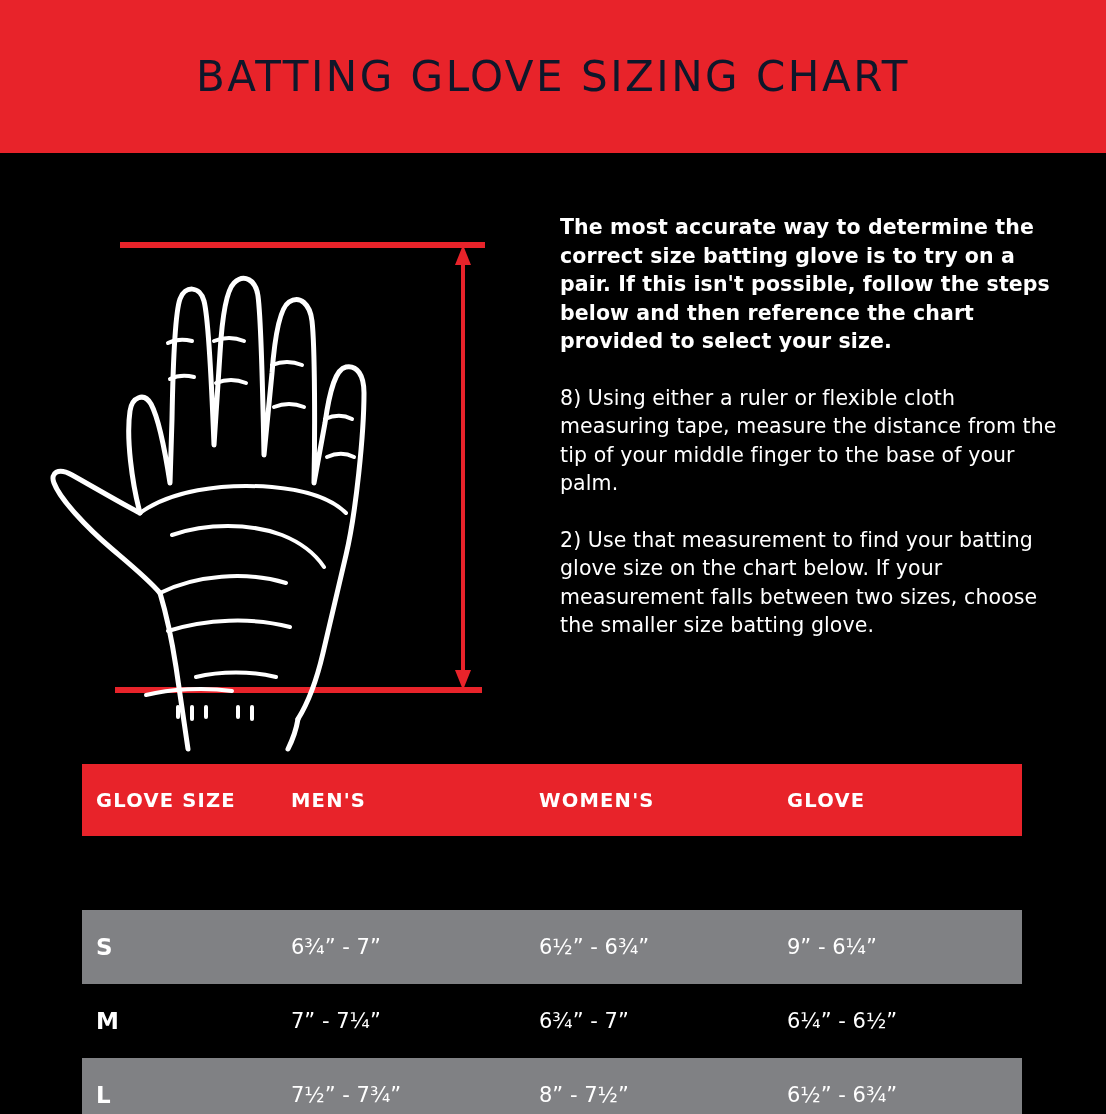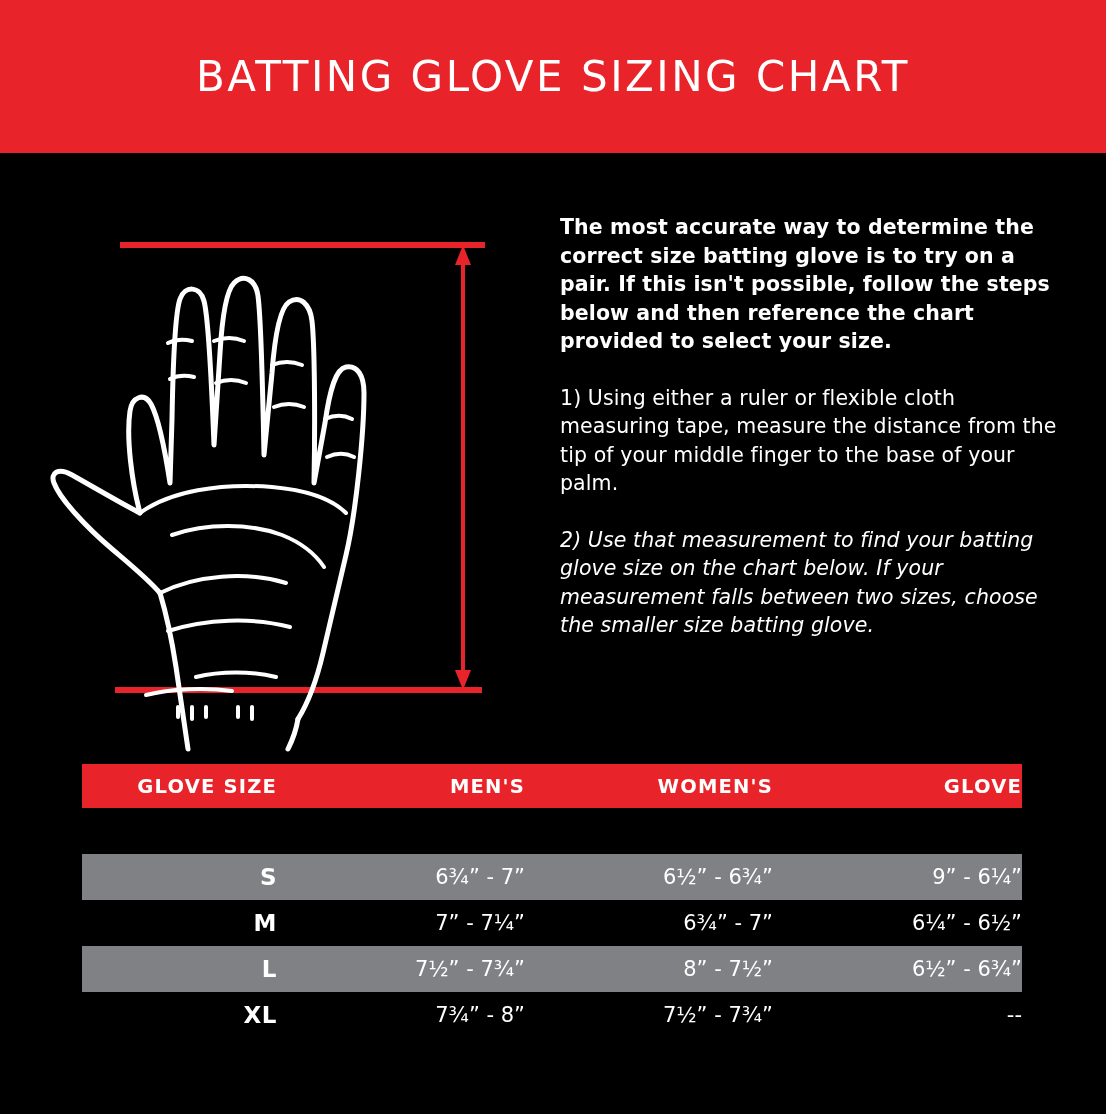--- a/index.html
+++ b/index.html
@@ -31,21 +31,21 @@
     background: #e8232a;
     display: flex;
     align-items: center;
     justify-content: center;
   }
   .header-title {
     font-family: "DejaVu Sans", sans-serif;
     font-size: 42px;
     letter-spacing: 2.5px;
     font-weight: 400;
-    color: #ffffff;
+    color: #0f172a;
     text-align: center;
     white-space: nowrap;
   }
 
   
   .content {
     position: absolute;
     left: 0;
     top: 153px;
     width: 1106px;
@@ -78,44 +78,43 @@
     font-size: 20.5px;
     line-height: 28.5px;
     color: #ffffff;
     letter-spacing: 0.1px;
   }
   .text-panel p.lead {
     font-weight: bold;
   }
   .text-panel p:last-child {
     margin-bottom: 0;
-    font-style: italic;
   }
 
   
   .table-wrap {
     position: absolute;
     left: 82px;
     top: 764px;
     width: 940px;
   }
   table.size-table {
     border-collapse: collapse;
     width: 940px;
     table-layout: fixed;
   }
   table.size-table th,
   table.size-table td {
-    text-align: right;
+    text-align: left;
     vertical-align: middle;
     height: 46px;
     font-family: "DejaVu Sans", sans-serif;
     color: #ffffff;
     font-size: 21px;
-    padding: 0;
+    padding: 14px;
     border: none;
   }
   table.size-table thead th {
     background: #e8232a;
     font-size: 19.5px;
     letter-spacing: 1.2px;
     font-weight: bold;
     height: 44px;
   }
   table.size-table tbody tr.row-a td {
@@ -215,21 +214,21 @@
           <line x1="172" y1="524" x2="172" y2="536"></line>
           <line x1="186" y1="524" x2="186" y2="534"></line>
           <line x1="218" y1="524" x2="218" y2="534"></line>
           <line x1="232" y1="524" x2="232" y2="536"></line>
         </g>
       </svg>
     </div>
 
     <div class="text-panel">
       <p class="lead">The most accurate way to determine the correct size batting glove is to try on a pair. If this isn't possible, follow the steps below and then reference the chart provided to select your size.</p>
-      <p>1) Using either a ruler or flexible cloth measuring tape, measure the distance from the tip of your middle finger to the base of your palm.</p>
+      <p>8) Using either a ruler or flexible cloth measuring tape, measure the distance from the tip of your middle finger to the base of your palm.</p>
       <p>2) Use that measurement to find your batting glove size on the chart below. If your measurement falls between two sizes, choose the smaller size batting glove.</p>
     </div>
 
   </div>
 
   <div class="table-wrap">
     <table class="size-table">
       <colgroup>
         <col class="c1">
           <col class="c2">

